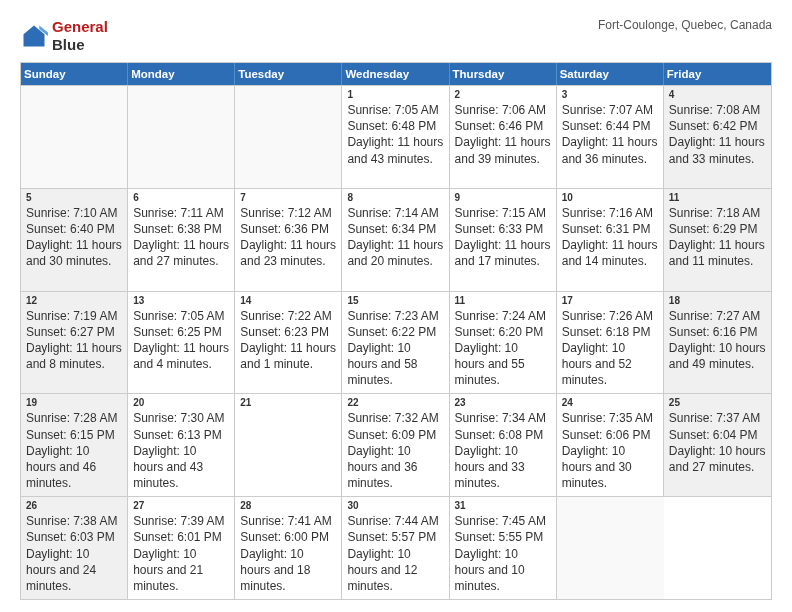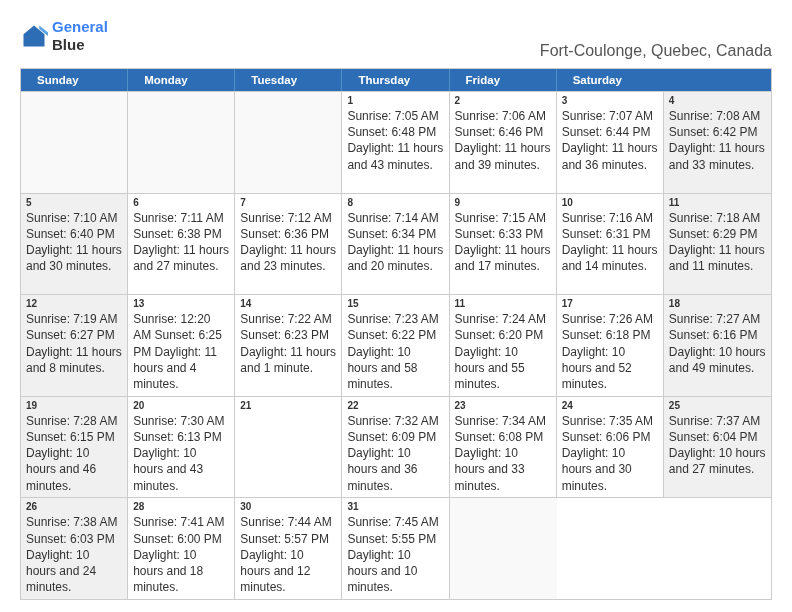--- a/index.html
+++ b/index.html
@@ -28,56 +28,55 @@
       align-items: center;
       gap: 4px;
     }
     .logo-text {
       font-size: 15px;
       font-weight: bold;
       color: #333;
       line-height: 1.2;
     }
     .logo-text span {
-      color: #3b82f6;
+      color: #b91c1c;
     }
     .logo-icon {
       width: 28px;
       height: 28px;
     }
     .title-block {
       text-align: right;
     }
     .month-title {
       font-size: 32px;
       font-weight: bold;
       color: #333;
       line-height: 1.1;
     }
     .location {
-      font-size: 16px;
+      font-size: 12px;
       color: #555;
-      margin-top: 24px;
     }
     .calendar {
       flex: 1;
       display: flex;
       flex-direction: column;
       border: 1px solid #ccc;
     }
     .cal-header {
       display: grid;
       grid-template-columns: repeat(7, 1fr);
       background: #2d6db5;
     }
     .cal-header-cell {
       color: #fff;
       font-size: 11.5px;
       font-weight: bold;
-      padding: 5px 16px;
+      padding: 5px 3px;
       text-align: left;
       border-right: 1px solid #5090c8;
     }
     .cal-header-cell:last-child { border-right: none; }
     .cal-body {
       flex: 1;
       display: flex;
       flex-direction: column;
     }
     .cal-row {
@@ -128,23 +127,24 @@
     <div class="title-block">
       <div class="location">Fort-Coulonge, Quebec, Canada</div>
     </div>
   </div>
 
   <div class="calendar">
     <div class="cal-header" id="cal-header-row">
         <div class="cal-header-cell">Sunday</div>
         <div class="cal-header-cell">Monday</div>
         <div class="cal-header-cell">Tuesday</div>
+        <div class="cal-header-cell">Wednesday</div>
         <div class="cal-header-cell">Thursday</div>
+        <div class="cal-header-cell">Saturday</div>
         <div class="cal-header-cell">Friday</div>
-        <div class="cal-header-cell">Saturday</div>
       </div>
     <div class="cal-body" id="cal-body">
         <div class="cal-row">
           <div class="cal-cell empty"></div>
           <div class="cal-cell empty"></div>
           <div class="cal-cell empty"></div>
           <div class="cal-cell">
             <div class="day-num">1</div>
             <div class="cell-text">Sunrise: 7:05 AM
 Sunset: 6:48 PM
@@ -227,21 +227,21 @@
         <div class="cal-row">
           <div class="cal-cell shaded">
             <div class="day-num">12</div>
             <div class="cell-text">Sunrise: 7:19 AM
 Sunset: 6:27 PM
 Daylight: 11 hours
 and 8 minutes.</div>
           </div>
           <div class="cal-cell">
             <div class="day-num">13</div>
-            <div class="cell-text">Sunrise: 12:20 AM
+            <div class="cell-text">Sunrise: 7:05 AM
 Sunset: 6:25 PM
 Daylight: 11 hours
 and 4 minutes.</div>
           </div>
           <div class="cal-cell">
             <div class="day-num">14</div>
             <div class="cell-text">Sunrise: 7:22 AM
 Sunset: 6:23 PM
 Daylight: 11 hours
 and 1 minute.</div>
@@ -322,20 +322,27 @@
 and 27 minutes.</div>
           </div>
         </div>
         <div class="cal-row">
           <div class="cal-cell shaded">
             <div class="day-num">26</div>
             <div class="cell-text">Sunrise: 7:38 AM
 Sunset: 6:03 PM
 Daylight: 10 hours
 and 24 minutes.</div>
+          </div>
+          <div class="cal-cell">
+            <div class="day-num">27</div>
+            <div class="cell-text">Sunrise: 7:39 AM
+Sunset: 6:01 PM
+Daylight: 10 hours
+and 21 minutes.</div>
           </div>
           <div class="cal-cell">
             <div class="day-num">28</div>
             <div class="cell-text">Sunrise: 7:41 AM
 Sunset: 6:00 PM
 Daylight: 10 hours
 and 18 minutes.</div>
           </div>
           <div class="cal-cell">
             <div class="day-num">30</div>

